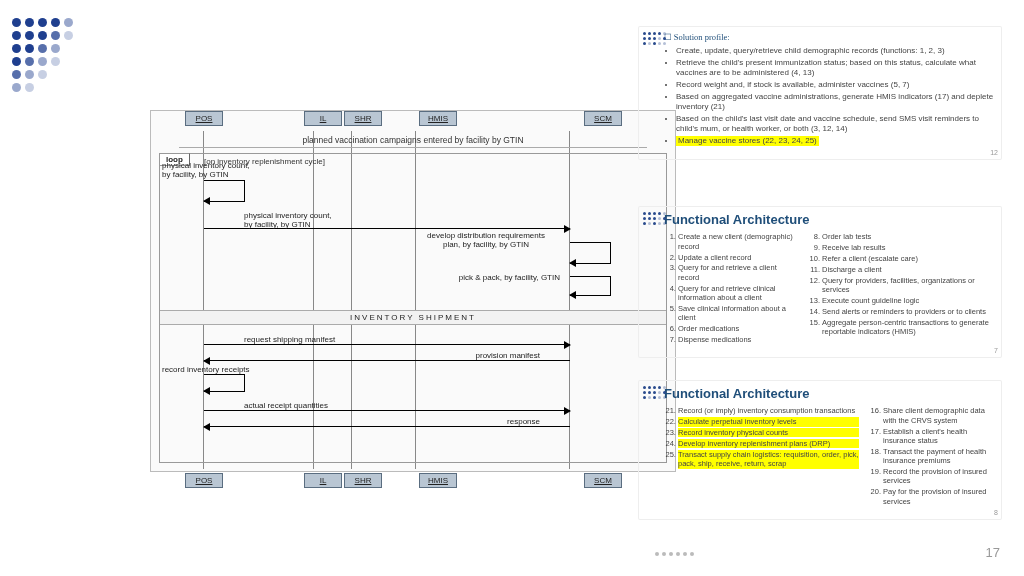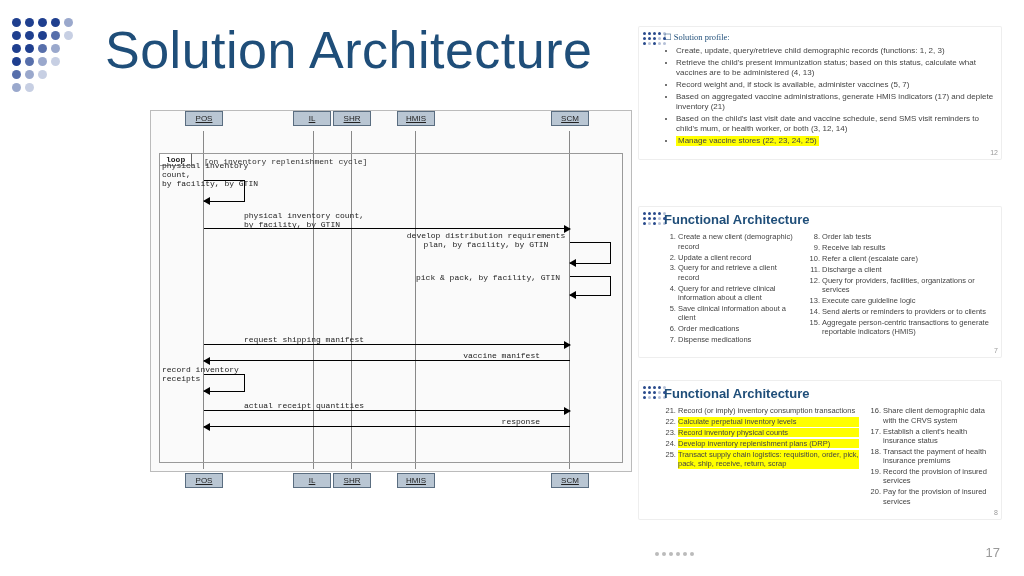--- a/index.html
+++ b/index.html
@@ -51,20 +51,21 @@
   .seq-wrap {
     position: absolute;
     left: 150px;
     top: 110px;
     width: 480px;
     height: 360px;
     border: 1px solid #bbb;
     font-size: 9px;
     color: #222;
     background: #fafafa;
+    padding-left: 44px;
   }
   .lifeline-heads, .lifeline-tails {
     position: absolute;
     left: 0; right: 0;
     display: flex;
     height: 20px;
   }
   .lifeline-heads { top: 0; }
   .lifeline-tails { bottom: -22px; }
   .ll-slot { position: relative; flex: 1; }
@@ -97,21 +98,20 @@
     padding-bottom: 2px;
     border-bottom: 1px solid #aaa;
   }
   .loop-frame {
     position: absolute;
     left: 8px;
     right: 8px;
     top: 42px;
     bottom: 8px;
     border: 1px solid #999;
-    font-family: Liberation Mono, monospace;
   }
   .loop-tab {
     position: absolute;
     top: -1px; left: -1px;
     background: #fff;
     border: 1px solid #999;
     border-right-color: #666;
     padding: 1px 6px;
     font-weight: bold;
     font-size: 8px;
@@ -279,21 +279,20 @@
       <span class="gone"></span>
       <span class="gone"></span>
     <span class="f2"></span>
       <span class="f3"></span>
       <span class="gone"></span>
       <span class="gone"></span>
       <span class="gone"></span>
       <span class="gone"></span>
   </div>
 
-  <div class="title">Solution Architecture</div>
 
   <div class="seq-wrap">
 
     <div class="lifeline-heads">
       <div class="ll-slot">
           <div class="ll-box" style="left:34px">POS</div>
         </div>
       <div class="ll-slot">
         <div class="ll-box" style="left:22px">IL</div>
         <div class="ll-box" style="left:62px">SHR</div>
@@ -305,20 +304,21 @@
           <div class="ll-box" style="left:40px">SCM</div>
         </div>
     </div>
 
     <div class="ll-line" style="left:52px"></div>
     <div class="ll-line" style="left:162px"></div>
     <div class="ll-line" style="left:200px"></div>
     <div class="ll-line" style="left:264px"></div>
     <div class="ll-line" style="left:418px"></div>
 
+    <div class="subtitle-band">planned vaccination campaigns entered by facility by GTIN</div>
 
     <div class="loop-frame">
       <div class="loop-tab">loop</div>
       <div class="loop-guard">[on inventory replenishment cycle]</div>
 
       <div class="selfmsg" style="left:44px; top:26px; height:20px">
         <div class="lbl" style="position:absolute; left:-42px; top:-20px; width:110px; white-space:pre-line">physical inventory count,
 by facility, by GTIN</div>
       </div>
 
@@ -326,30 +326,31 @@
         <div class="lbl" style="left:40px; top:-18px; white-space:pre-line">physical inventory count,
 by facility, by GTIN</div>
       </div>
 
       <div class="selfmsg" style="left:410px; top:88px; height:20px">
         <div class="lbl" style="position:absolute; right:44px; top:-12px; width:160px; text-align:center; white-space:pre-line">develop distribution requirements
 plan, by facility, by GTIN</div>
       </div>
 
       <div class="selfmsg" style="left:410px; top:122px; height:18px">
-        <div class="lbl" style="position:absolute; right:44px; top:-4px; width:150px; text-align:left">pick &amp; pack, by facility, GTIN</div>
-      </div>
-
+        <div class="lbl" style="position:absolute; right:50px; top:-4px; width:150px; text-align:right">pick &amp; pack, by facility, GTIN</div>
+      </div>
+
+      <div class="block-band" style="top:156px">INVENTORY SHIPMENT</div>
 
       <div class="msg rarrow" style="left:44px; width:366px; top:190px">
         <div class="lbl" style="left:40px; top:-10px">request shipping manifest</div>
       </div>
 
       <div class="msg larrow" style="left:44px; width:366px; top:206px">
-        <div class="lbl" style="right:30px; top:-10px">vaccine manifest</div>
+        <div class="lbl" style="right:30px; top:-10px">provision manifest</div>
       </div>
 
       <div class="selfmsg" style="left:44px; top:220px; height:16px">
         <div class="lbl" style="position:absolute; left:-42px; top:-10px; width:120px">record inventory receipts</div>
       </div>
 
       <div class="msg rarrow" style="left:44px; width:366px; top:256px">
         <div class="lbl" style="left:40px; top:-10px">actual receipt quantities</div>
       </div>
 
@@ -433,21 +434,21 @@
         <li>Save clinical information about a client</li>
         <li>Order medications</li>
         <li>Dispense medications</li>
       </ol>
       <ol start="8">
         <li>Order lab tests</li>
         <li>Receive lab results</li>
         <li>Refer a client (escalate care)</li>
         <li>Discharge a client</li>
         <li>Query for providers, facilities, organizations or services</li>
-        <li>Execute care guideline logic</li>
+        <li>Execute count guideline logic</li>
         <li>Send alerts or reminders to providers or to clients</li>
         <li>Aggregate person-centric transactions to generate reportable indicators (HMIS)</li>
       </ol>
     </div>
     <div class="pgno">7</div>
   </div>
 
   <div class="thumb" style="top:380px">
     <div class="mini-dots">
       <span></span>

